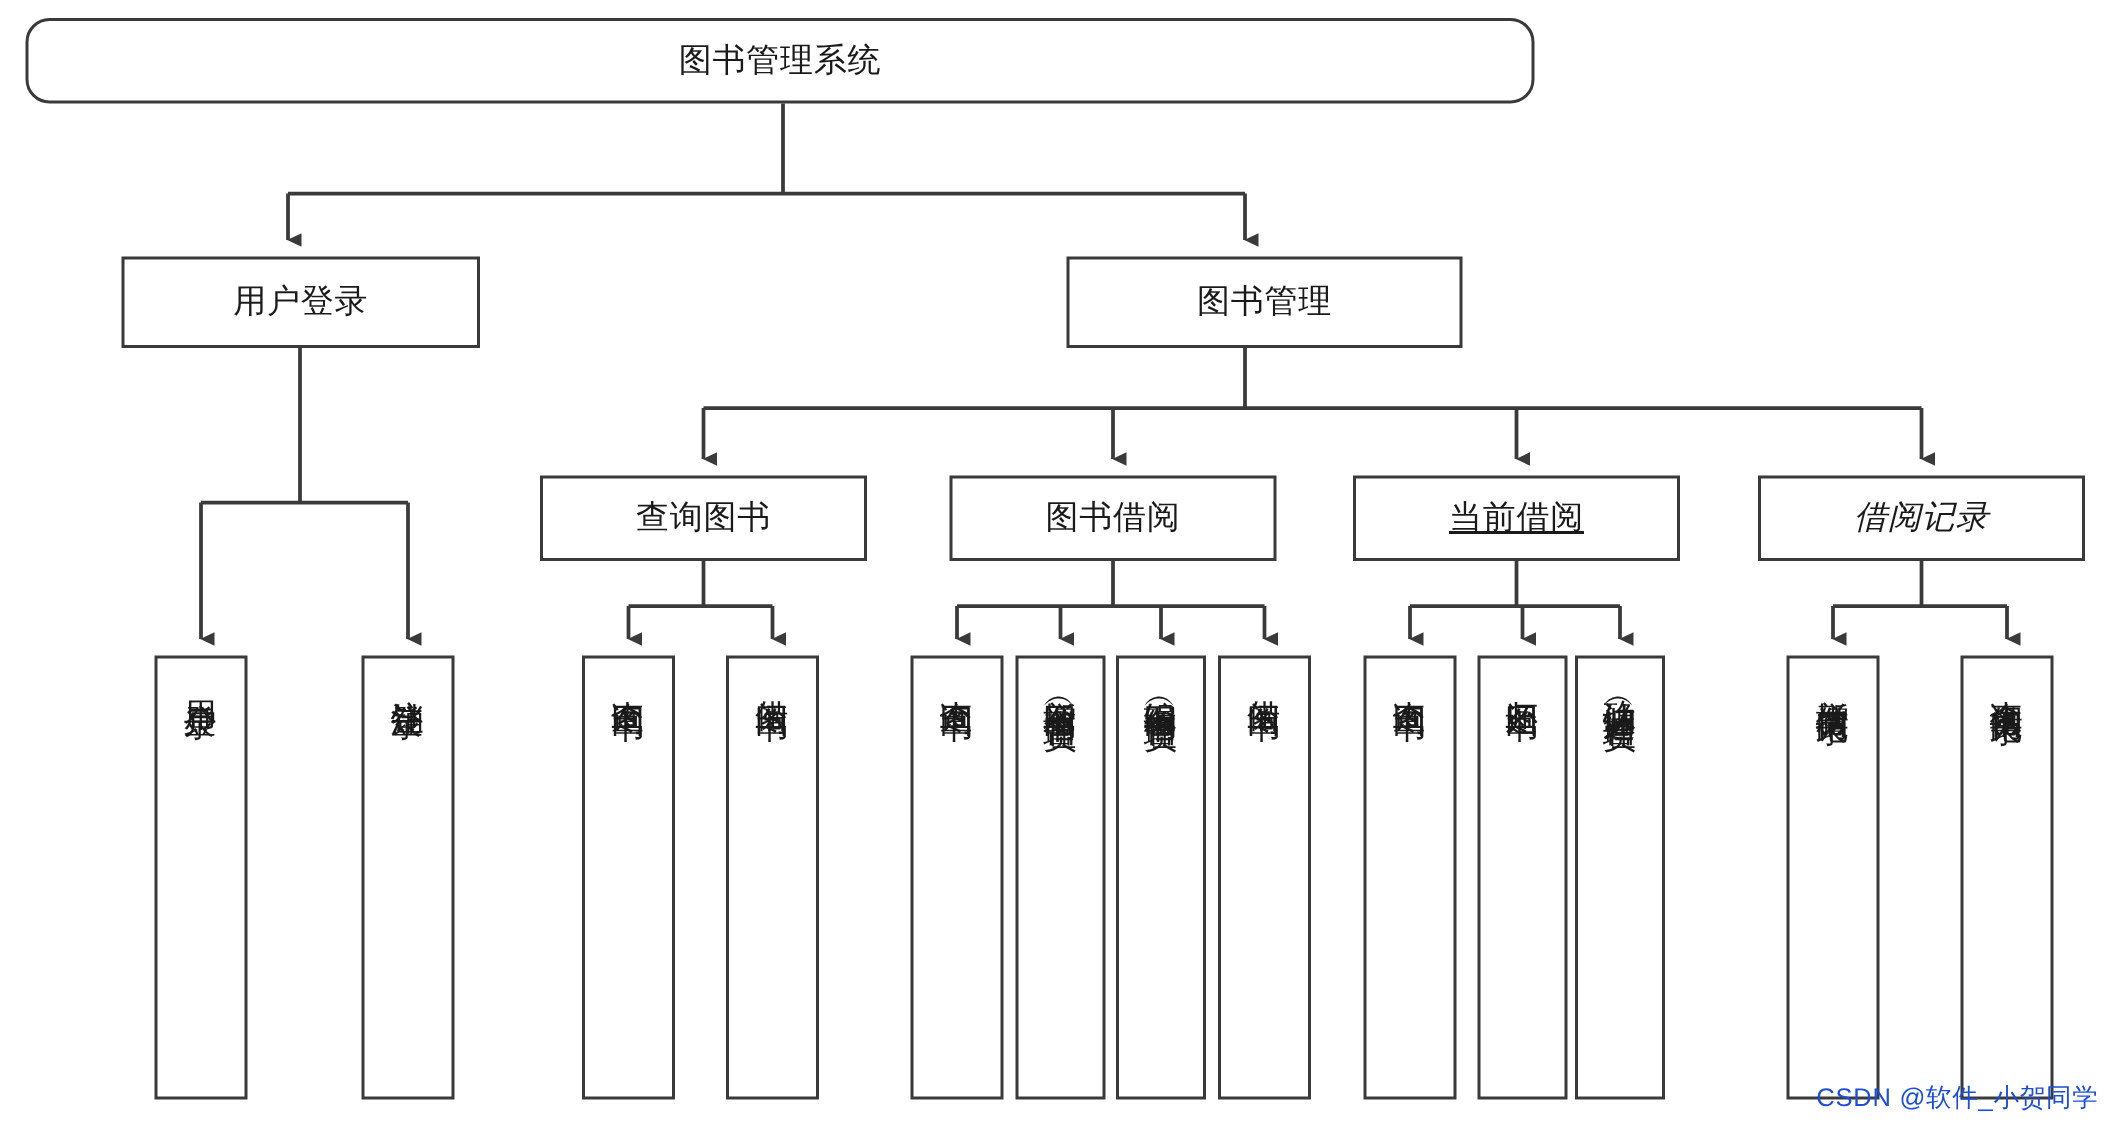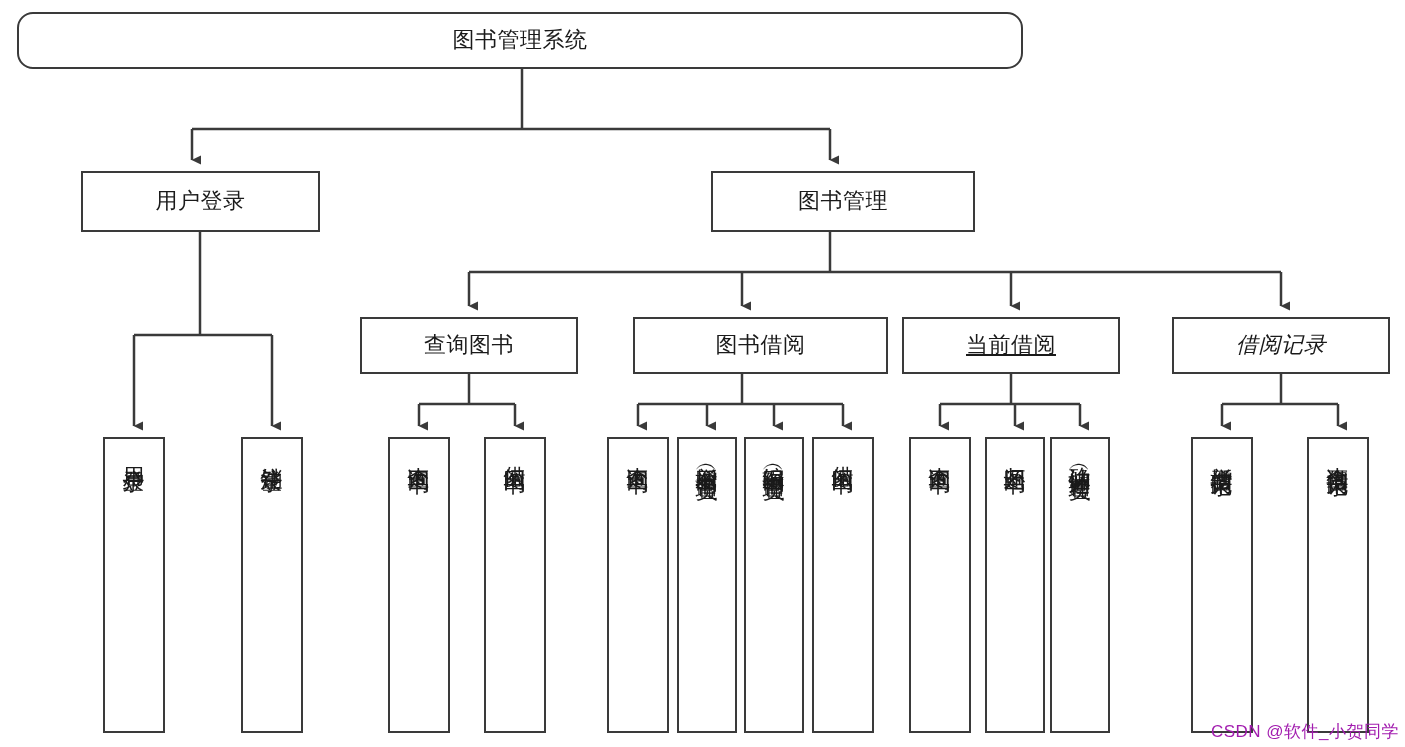--- a/index.html
+++ b/index.html
@@ -54,21 +54,21 @@
     line-height: 1.32;
     letter-spacing: 2px;
     white-space: nowrap;
     color: #1a1a1a;
   }
   #watermark {
     position: absolute;
     right: 6px;
     bottom: 4px;
     font-size: 17px;
-    color: #a21caf;
+    color: #1d4ed8;
     letter-spacing: 0.5px;
     white-space: nowrap;
     pointer-events: none;
   }
 </style>
 </head>
 <body>
 
 <div id="diagram-root">
 
@@ -129,21 +129,21 @@
   <div class="node node-h" style="left:81px;top:171px;width:239px;height:61px;">
     <span>用户登录</span>
   </div>
   <div class="node node-h" style="left:711px;top:171px;width:264px;height:61px;">
     <span>图书管理</span>
   </div>
 
   <div class="node node-h" style="left:360px;top:317px;width:218px;height:57px;">
     <span>查询图书</span>
   </div>
-  <div class="node node-h" style="left:633px;top:317px;width:255px;height:57px;">
+  <div class="node node-h" style="left:633px;top:317px;width:218px;height:57px;">
     <span>图书借阅</span>
   </div>
   <div class="node node-h" style="left:902px;top:317px;width:218px;height:57px;text-decoration:underline;">
     <span>当前借阅</span>
   </div>
   <div class="node node-h" style="left:1172px;top:317px;width:218px;height:57px;font-style:italic;">
     <span>借阅记录</span>
   </div>
 
   <div class="node node-leaf" style="left:103px;top:437px;width:62px;height:296px;">

